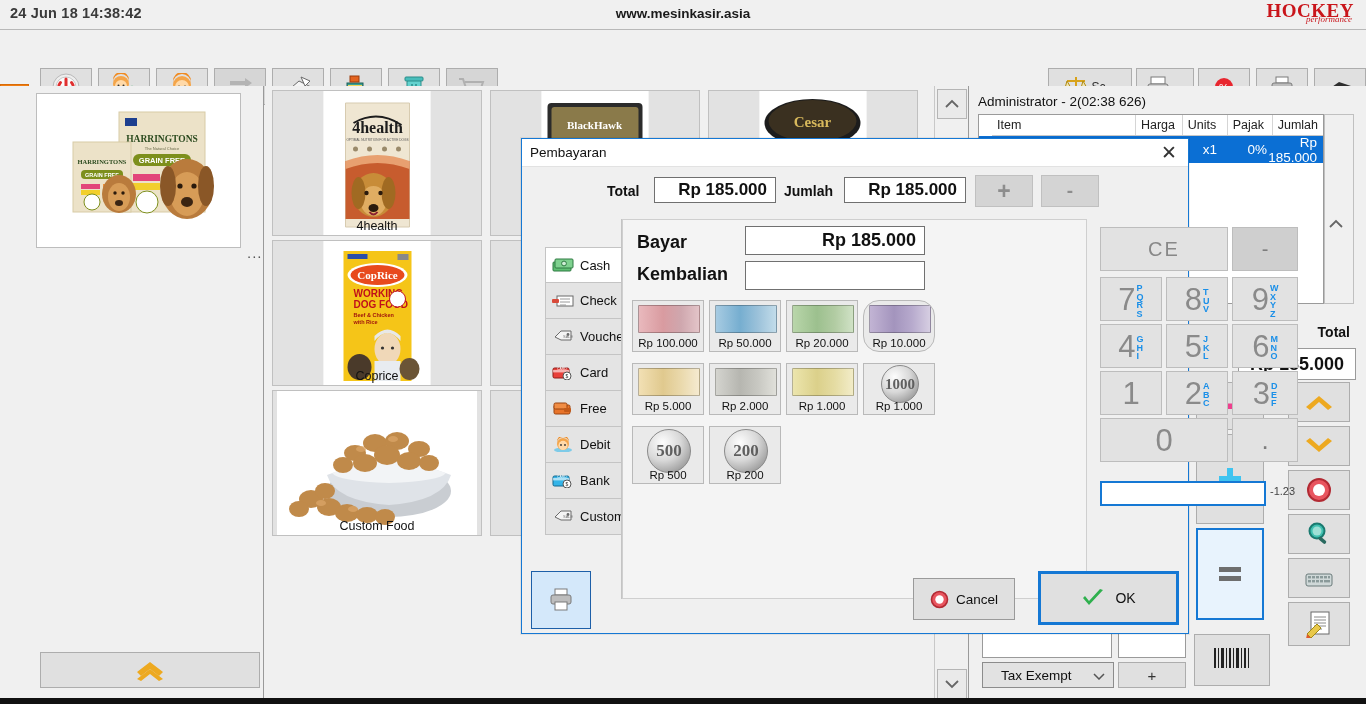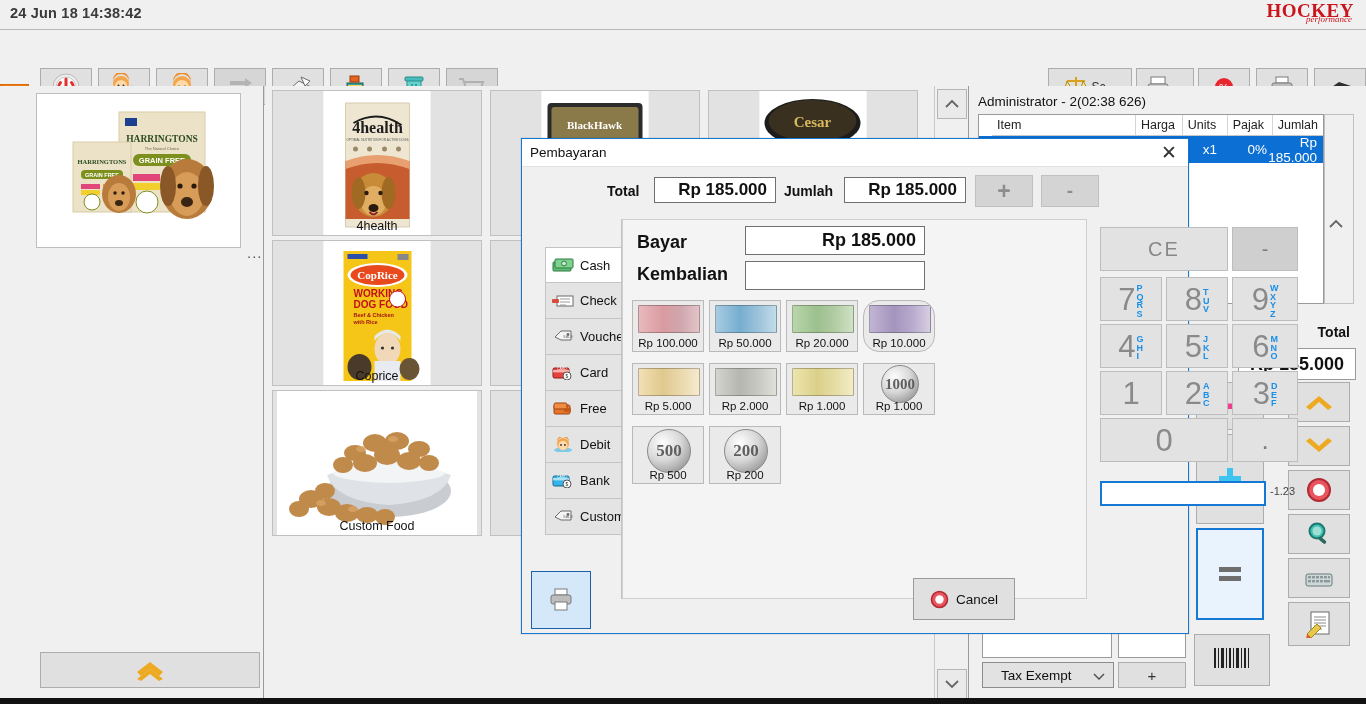--- a/index.html
+++ b/index.html
@@ -255,20 +255,21 @@
 
   .bottombar { position:absolute; left:0; top:698px; width:1366px; height:6px; background:#111; }
   .svgi { display:block; }
 </style>
 </head>
 <body>
 <div id="app">
 
 <div class="topbar">
   <div class="topbar-date">24 Jun 18  14:38:42</div>
+  <div class="topbar-title">www.mesinkasir.asia</div>
   <div class="brand">
     <div class="brand-main">HOCKEY</div>
     <div class="brand-sub">performance</div>
   </div>
 </div>
 <div class="topbar-sep"></div>
 
 <div class="toolbar">
   <div class="tbtn" style="left:40px">
     <svg class="svgi" width="30" height="30" viewBox="0 0 30 30">
@@ -942,17 +943,23 @@
       <rect x="7" y="15" width="12" height="8" fill="#fff" stroke="#7a7a7a"></rect>
     </svg>
   </div>
   <div class="cancelbtn">
     <svg width="19" height="19" viewBox="0 0 19 19">
       <circle cx="9.5" cy="9.5" r="8" fill="#e8555f" stroke="#b22a33" stroke-width="1.6"></circle>
       <circle cx="9.5" cy="9.5" r="4.2" fill="#fff"></circle>
     </svg>
     <span>Cancel</span>
   </div>
+  <div class="okbtn">
+    <svg width="24" height="20" viewBox="0 0 24 20">
+      <path d="M2 10 L8 17 L22 2 L19 1 L8 13 L4 8z" fill="#2fb04e"></path>
+    </svg>
+    <span>OK</span>
+  </div>
 </div>
 
 <div class="bottombar"></div>
 
 </div>
 
 </body></html>

